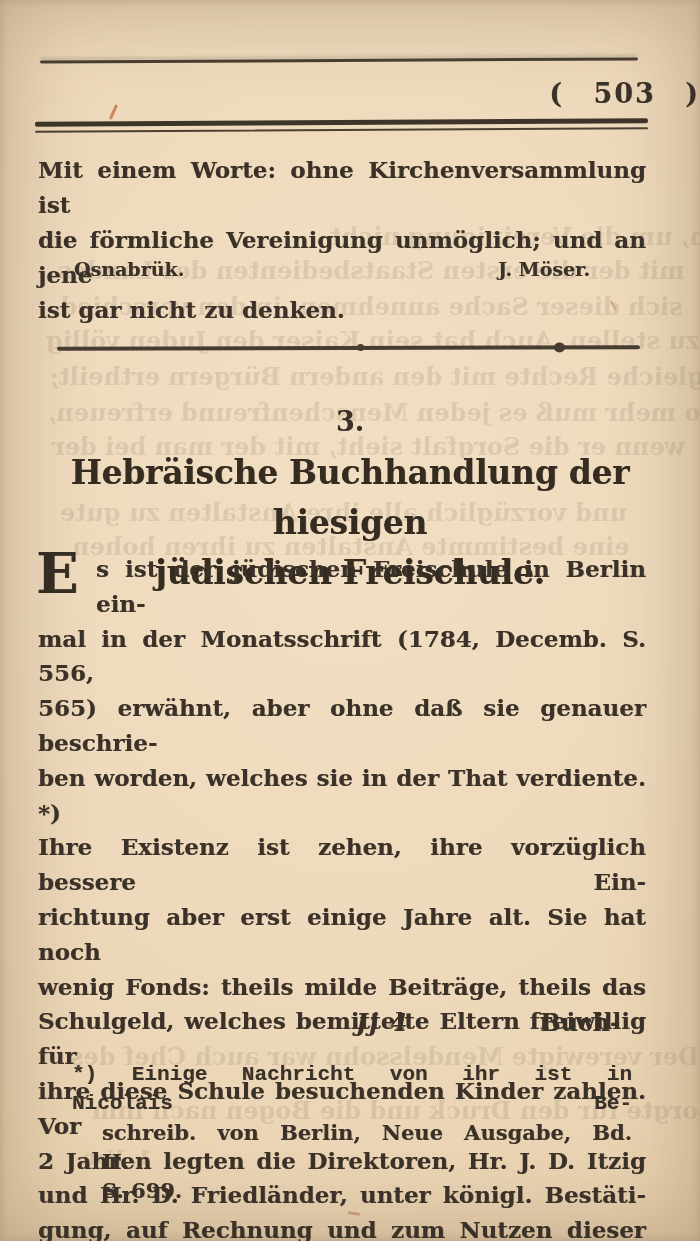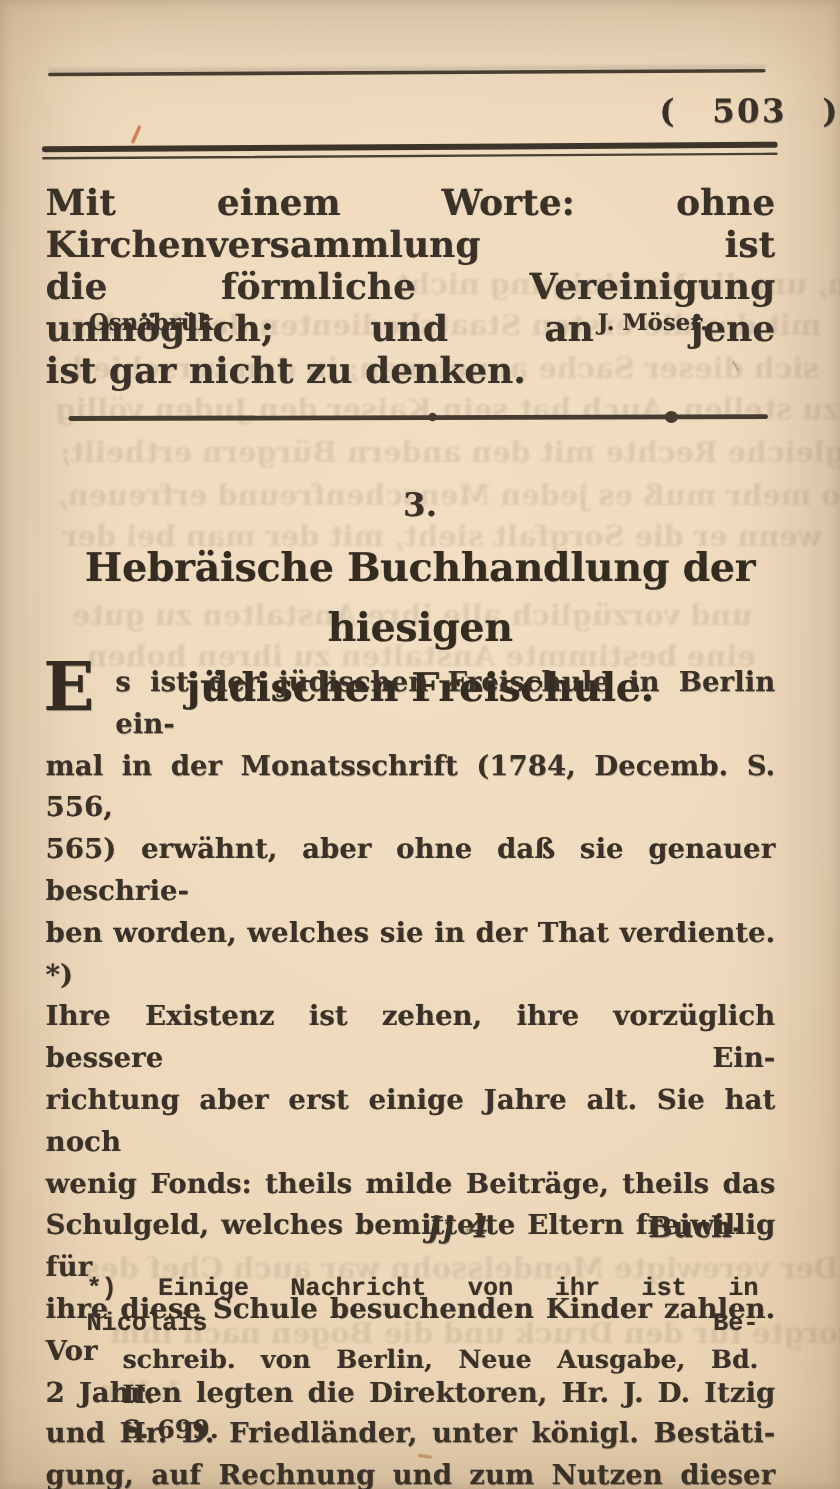--- a/index.html
+++ b/index.html
@@ -21,21 +21,21 @@
   .double-rule .thick{height:5px;background:#3e352a;border-radius:2px;}
   .double-rule .thin{height:2px;background:#4a4033;margin-top:4px;border-radius:2px;}
   .divider{position:absolute;left:57px;top:346px;width:583px;height:4px;background:#463c2f;border-radius:3px;transform:rotate(-0.15deg);}
   .divider .blob{position:absolute;top:-3px;left:497px;width:11px;height:10px;background:#463c2f;border-radius:50%;}
   .divider .blob2{position:absolute;top:-2px;left:300px;width:7px;height:7px;background:#463c2f;border-radius:50%;}
 
   
   .pagenum{position:absolute;left:0;top:78px;width:100%;text-align:right;font-size:27px;font-weight:700;letter-spacing:2px;word-spacing:18px;}
 
   
-  .para1{position:absolute;left:38px;top:152px;width:608px;font-size:30px;line-height:35px;font-weight:700;}
+  .para1{position:absolute;left:38px;top:152px;width:608px;font-size:23px;line-height:35px;font-weight:700;}
   .jline{text-align:justify;text-align-last:justify;}
   .lline{text-align:center;text-align-last:left;}
   .byline{position:absolute;left:38px;top:258px;width:608px;height:35px;font-size:19px;font-weight:700;}
   .byline .place{position:absolute;left:36px;top:0;}
   .byline .author{position:absolute;right:56px;top:0;margin-left:32px;}
 
   
   .section-number{position:absolute;left:0;top:406px;width:100%;text-align:center;font-size:27px;font-weight:700;}
   .title{position:absolute;left:30px;top:448px;width:640px;text-align:center;font-weight:700;color:#342b21;font-size:33px;line-height:50px;letter-spacing:-0.3px;}
 

